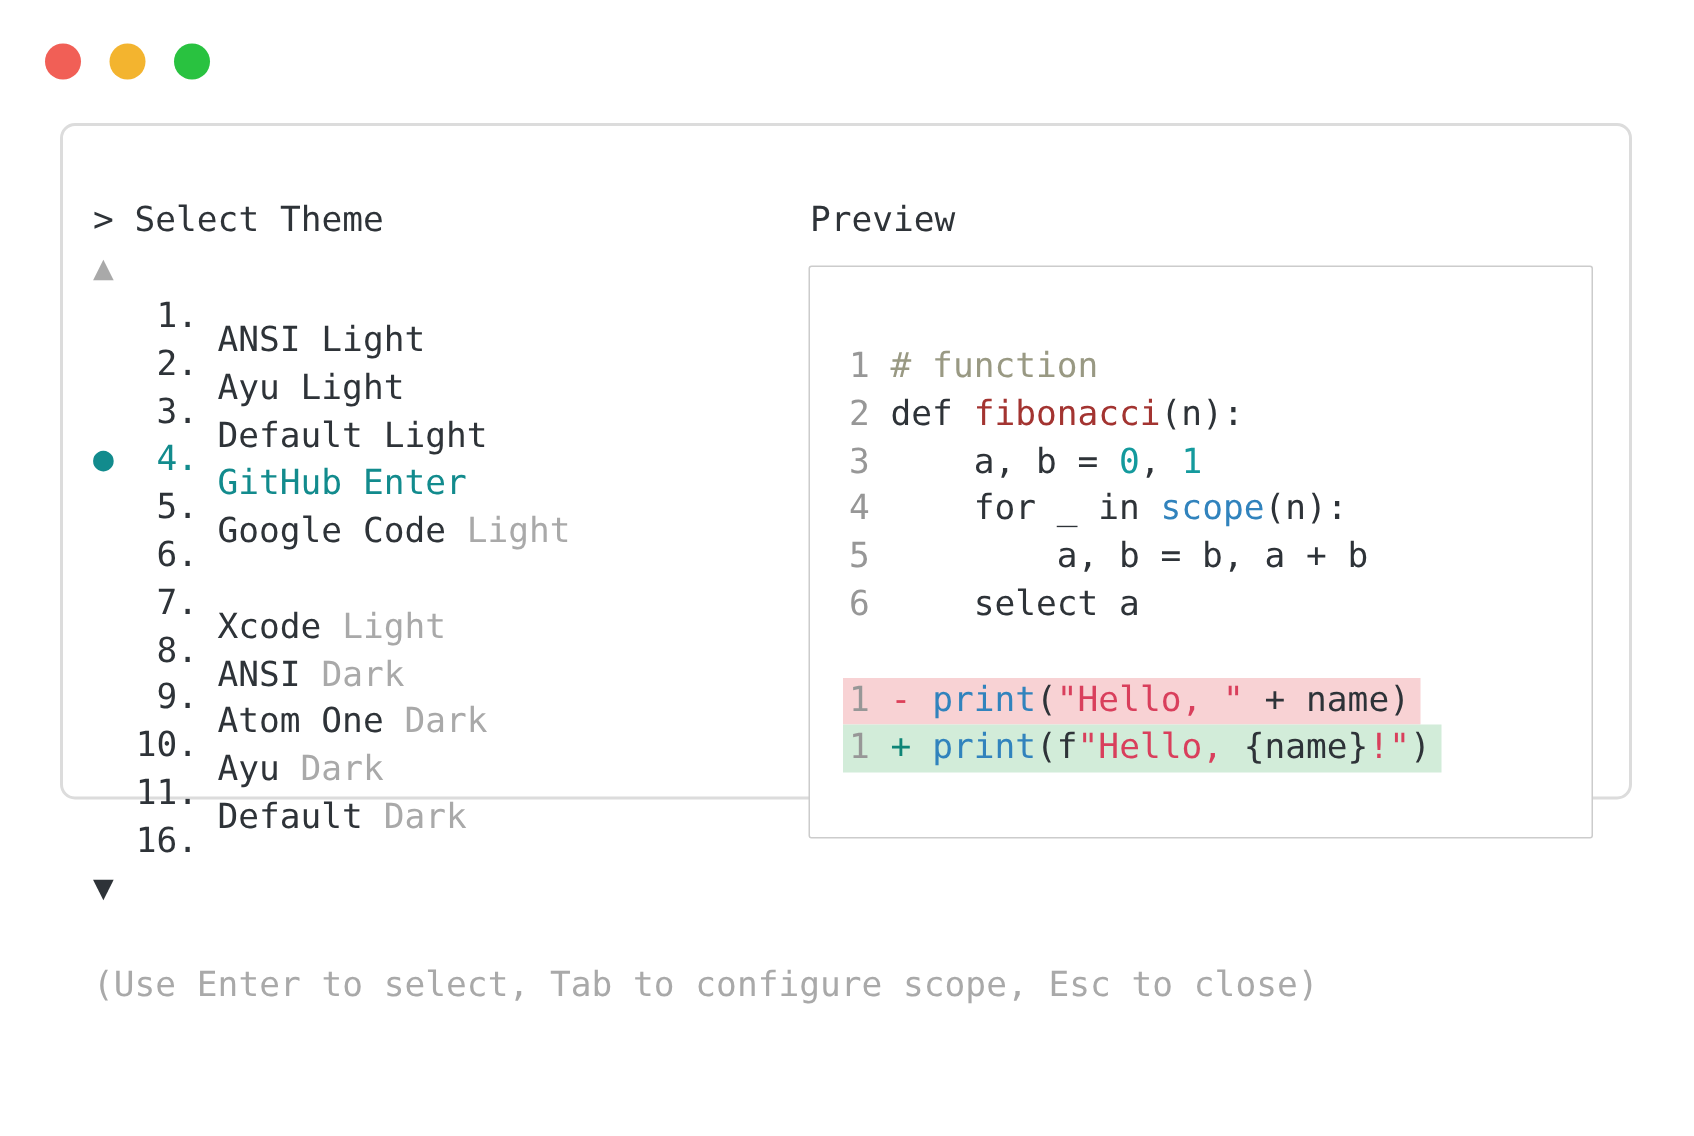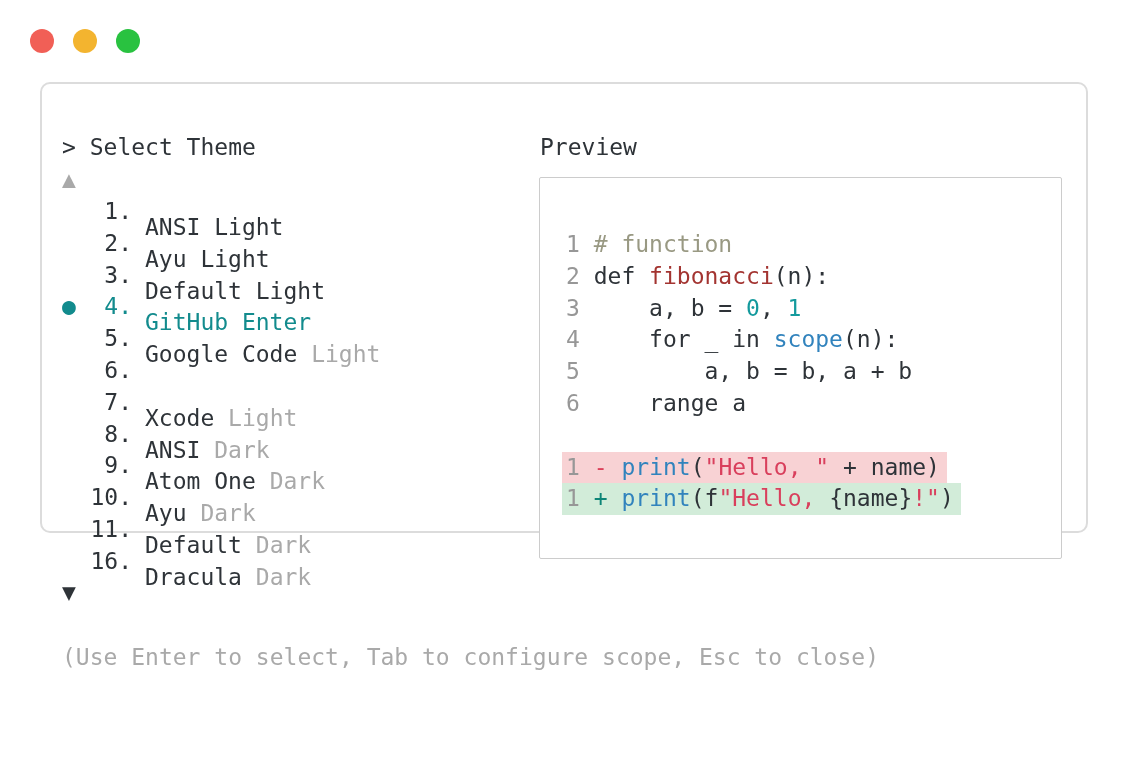--- a/index.html
+++ b/index.html
@@ -115,34 +115,33 @@
         <span class="name">Ayu <span class="dimpart">Dark</span></span>
       </div>
       <div class="trow">
         <span class="marker"></span>
         <span class="num">11.</span>
         <span class="name">Default <span class="dimpart">Dark</span></span>
       </div>
       <div class="trow">
         <span class="marker"></span>
         <span class="num">16.</span>
-        <span class="name">Dracula <span class="dimpart">Dark</span></span>
       </div>
     </div>
   <div class="scroll down mono">▼</div>
 
   <div class="hint mono">(Use Enter to select, Tab to configure scope, Esc to close)</div>
 
   <div class="preview-title mono">Preview</div>
   <div class="preview-box">
     <div id="code">
         <div class="cline"><span class="tk-ln">1</span><span class="tk-t"> </span><span class="tk-c"># function</span></div>
         <div class="cline"><span class="tk-ln">2</span><span class="tk-t"> def </span><span class="tk-fn">fibonacci</span><span class="tk-t">(n):</span></div>
         <div class="cline"><span class="tk-ln">3</span><span class="tk-t">     a, b = </span><span class="tk-n">0</span><span class="tk-t">, </span><span class="tk-n">1</span></div>
         <div class="cline"><span class="tk-ln">4</span><span class="tk-t">     for _ in </span><span class="tk-b">scope</span><span class="tk-t">(n):</span></div>
         <div class="cline"><span class="tk-ln">5</span><span class="tk-t">         a, b = b, a + b</span></div>
-        <div class="cline"><span class="tk-ln">6</span><span class="tk-t">     range a</span></div>
+        <div class="cline"><span class="tk-ln">6</span><span class="tk-t">     select a</span></div>
         <div class="cline"></div>
         <div class="cline"><span class="diffbg del"><span class="tk-ln">1</span><span class="tk-t"> </span><span class="tk-del">-</span><span class="tk-t"> </span><span class="tk-b">print</span><span class="tk-t">(</span><span class="tk-s">"Hello, "</span><span class="tk-t"> + name)</span></span></div>
         <div class="cline"><span class="diffbg add"><span class="tk-ln">1</span><span class="tk-t"> </span><span class="tk-add">+</span><span class="tk-t"> </span><span class="tk-b">print</span><span class="tk-t">(f</span><span class="tk-s">"Hello, </span><span class="tk-t">{name}</span><span class="tk-s">!"</span><span class="tk-t">)</span></span></div>
       </div>
   </div>
 </div>
 
 </body></html>

